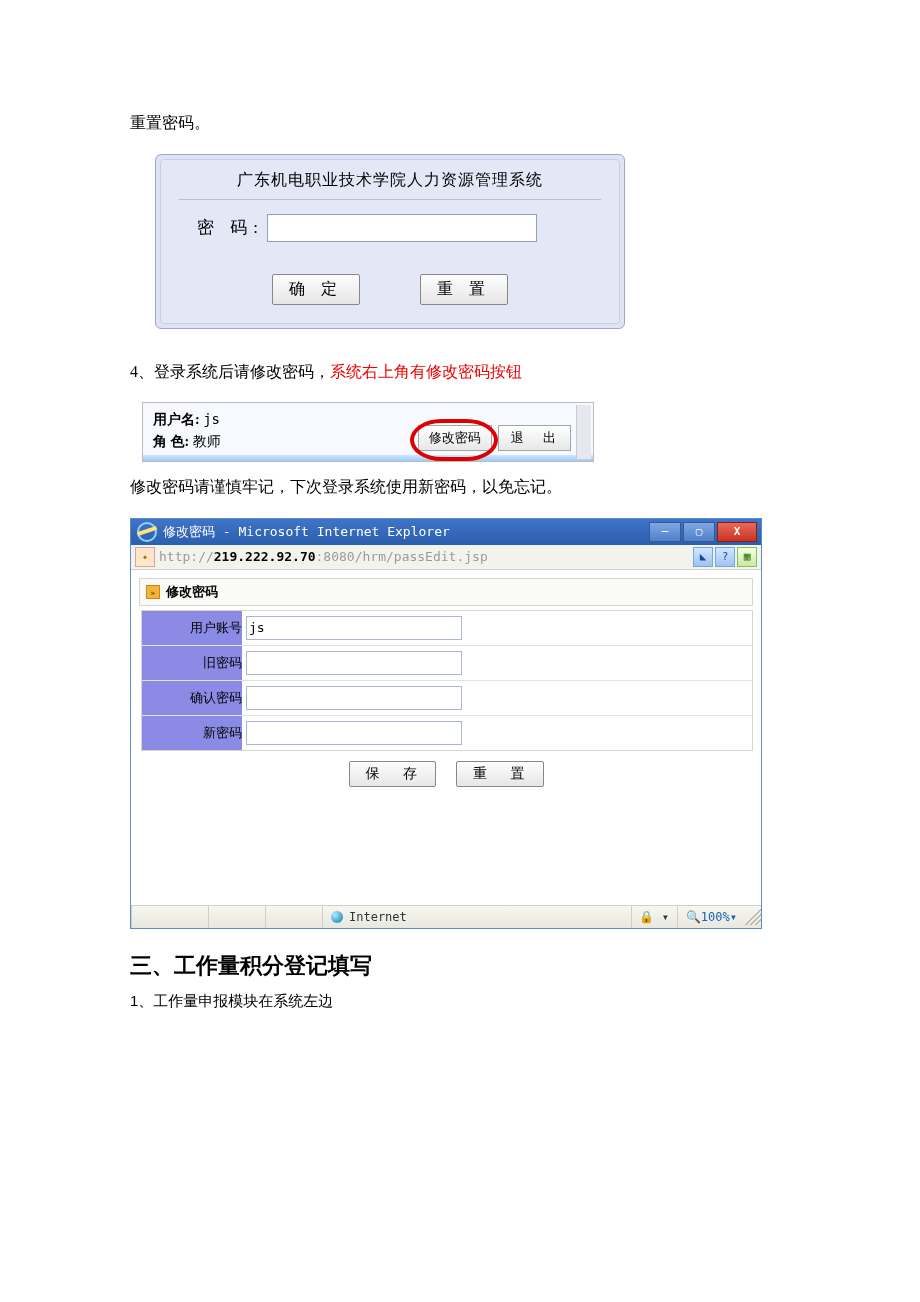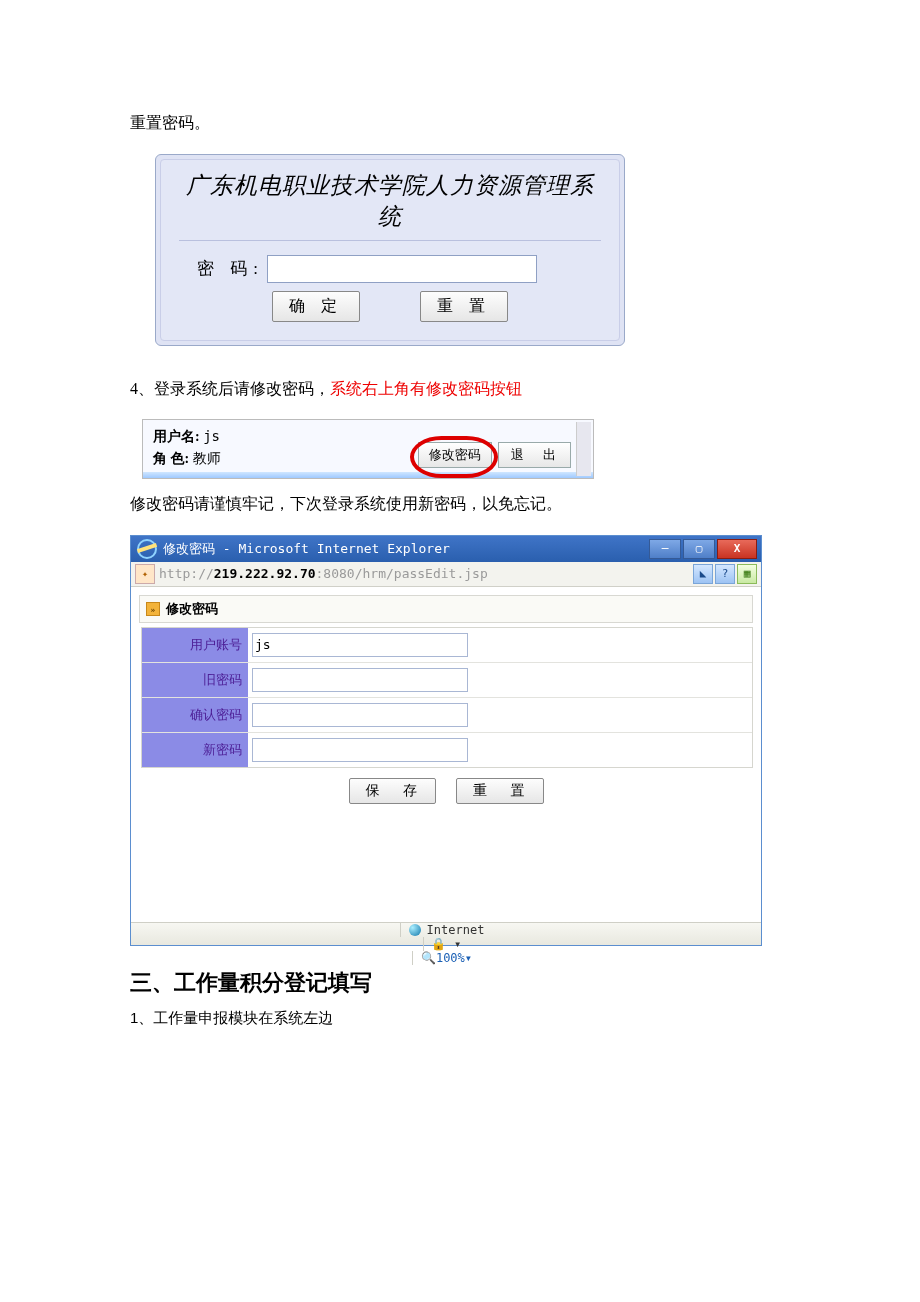--- a/index.html
+++ b/index.html
@@ -31,25 +31,24 @@
     box-sizing: border-box;
   }
   .login-inner {
     border: 1px solid #c9cee8;
     background: #e3e7f6;
     border-radius: 4px;
     padding: 0 18px 18px 18px;
   }
   .login-title {
     text-align: center;
-    font-size: 23px;
+    font-size: 16px;
     padding: 10px 0 8px 0;
     border-bottom: 1px solid #b9c0de;
     letter-spacing: 1px;
-    font-style: italic;
   }
   .login-row {
     display: flex;
     align-items: center;
     margin-top: 14px;
     padding-left: 18px;
   }
   .login-label {
     width: 70px;
     font-size: 17px;
@@ -59,21 +58,21 @@
     flex: 0 0 270px;
     height: 28px;
     border: 1px solid #8fa0c4;
     background: #fff;
     box-sizing: border-box;
   }
   .login-btns {
     display: flex;
     justify-content: center;
     gap: 60px;
-    margin-top: 8px;
+    margin-top: 32px;
   }
   .classic-btn {
     font-size: 16px;
     padding: 4px 16px;
     border: 1px solid #888;
     background: linear-gradient(#fdfdfd, #e6e6e6);
     border-radius: 2px;
     font-family: inherit;
     letter-spacing: 6px;
   }
@@ -197,34 +196,34 @@
     background: #fff;
     padding: 8px;
     min-height: 300px;
   }
   .panel-hd { font-size:13px; padding:4px 6px; border:1px solid #d8d8d2; background:#fafaf6; display:flex;align-items:center;gap:6px;font-weight:bold;}
   .panel-hd .arrow{width:12px;height:12px;background:#f3b33a;border:1px solid #c8881a;display:inline-flex;align-items:center;justify-content:center;font-size:9px;color:#6a4200;}
   .form-tbl { margin:4px 0 10px 2px; border:1px solid #d6d6cf; }
   .form-row { display:flex; height:34px; }
   .form-row + .form-row { border-top:1px solid #e3e3de; }
   .form-lbl {
-    width:100px; background:#8b8be6; color:#4c1d95;
+    width:100px; background:#8b8be6; color:#000000;
     display:flex;align-items:center;justify-content:flex-end;
-    padding-right:6px;font-size:13px;
+    font-size:13px;
   }
   .form-val { flex:1; display:flex;align-items:center;padding-left:4px;background:#fff; }
   .form-val input{width:210px;height:20px;border:1px solid #a9b7d4;font-family:monospace;font-size:13px;}
   .form-btns { text-align:center; }
   .form-btns .classic-btn{letter-spacing:10px;padding:3px 8px 3px 16px;font-size:14px;margin:0 8px;}
 
   .ie-status {
     height:22px;
     background:linear-gradient(#f7f7f2,#e8e8df);
     border-top:1px solid #cfcfc6;
-    display:flex;align-items:center;font-size:12px;font-family:"SimSun",monospace;color:#333;flex-direction:column;
+    display:flex;align-items:center;font-size:12px;font-family:"SimSun",monospace;color:#333;
   }
   .ie-status .cell{border-left:1px solid #cfcfc6;height:100%;display:flex;align-items:center;padding:0 8px;}
   .ie-status .globe{width:12px;height:12px;border-radius:50%;background:radial-gradient(circle at 30% 30%,#aef,#17a);margin-right:6px;}
   .ie-status .zoom{color:#1a5fb4;}
   .ie-status .grip{margin-left:auto;width:16px;height:16px;background:
      linear-gradient(135deg,transparent 50%, #b8b8ac 50% 55%, transparent 55% 65%, #b8b8ac 65% 70%, transparent 70% 80%, #b8b8ac 80% 85%, transparent 85%);}
 
   
   h2.section {
     font-family: Liberation Mono, monospace;

